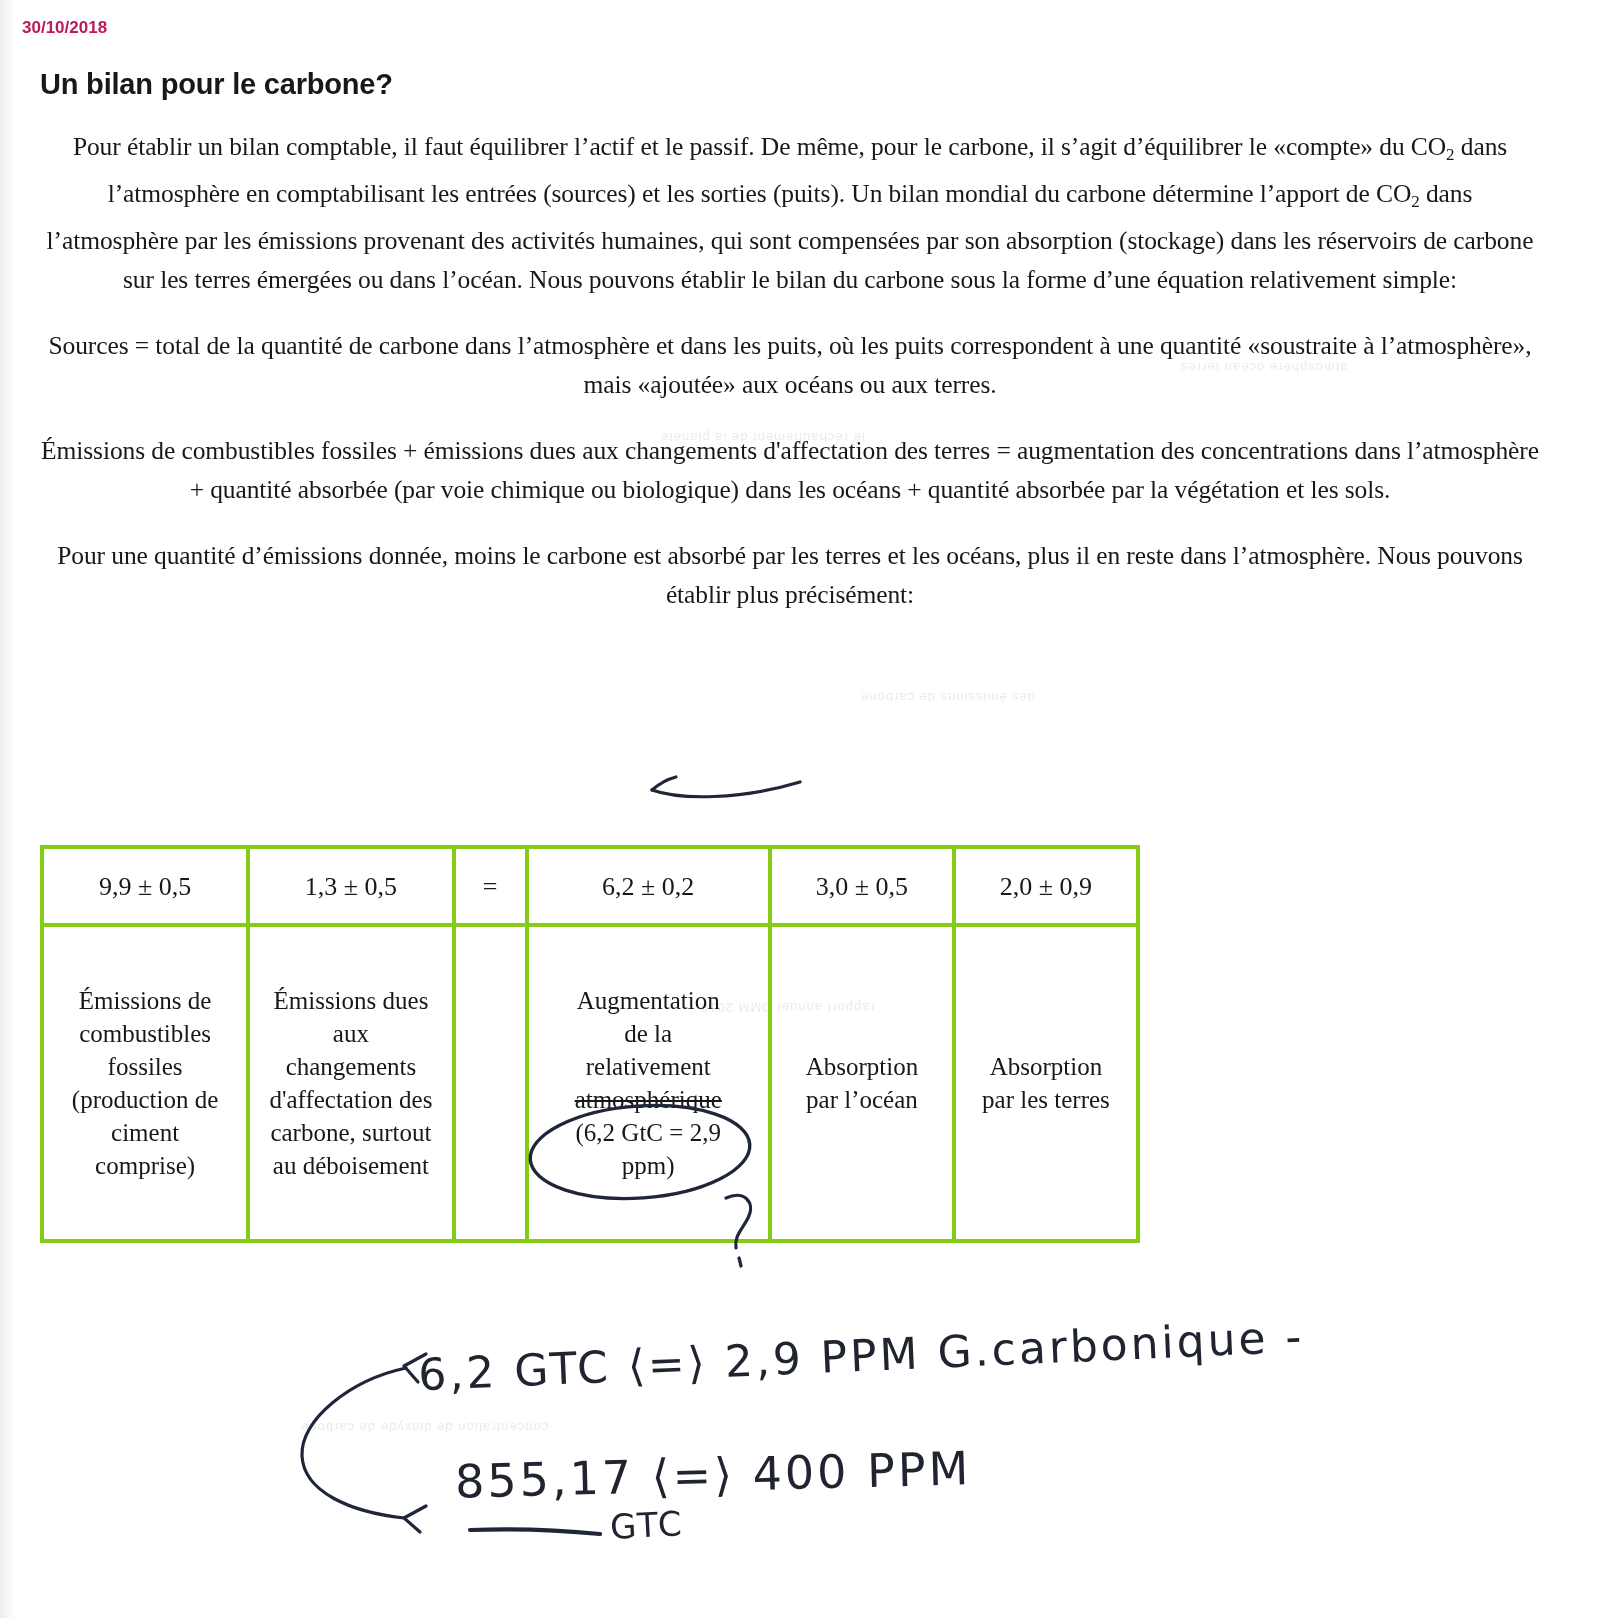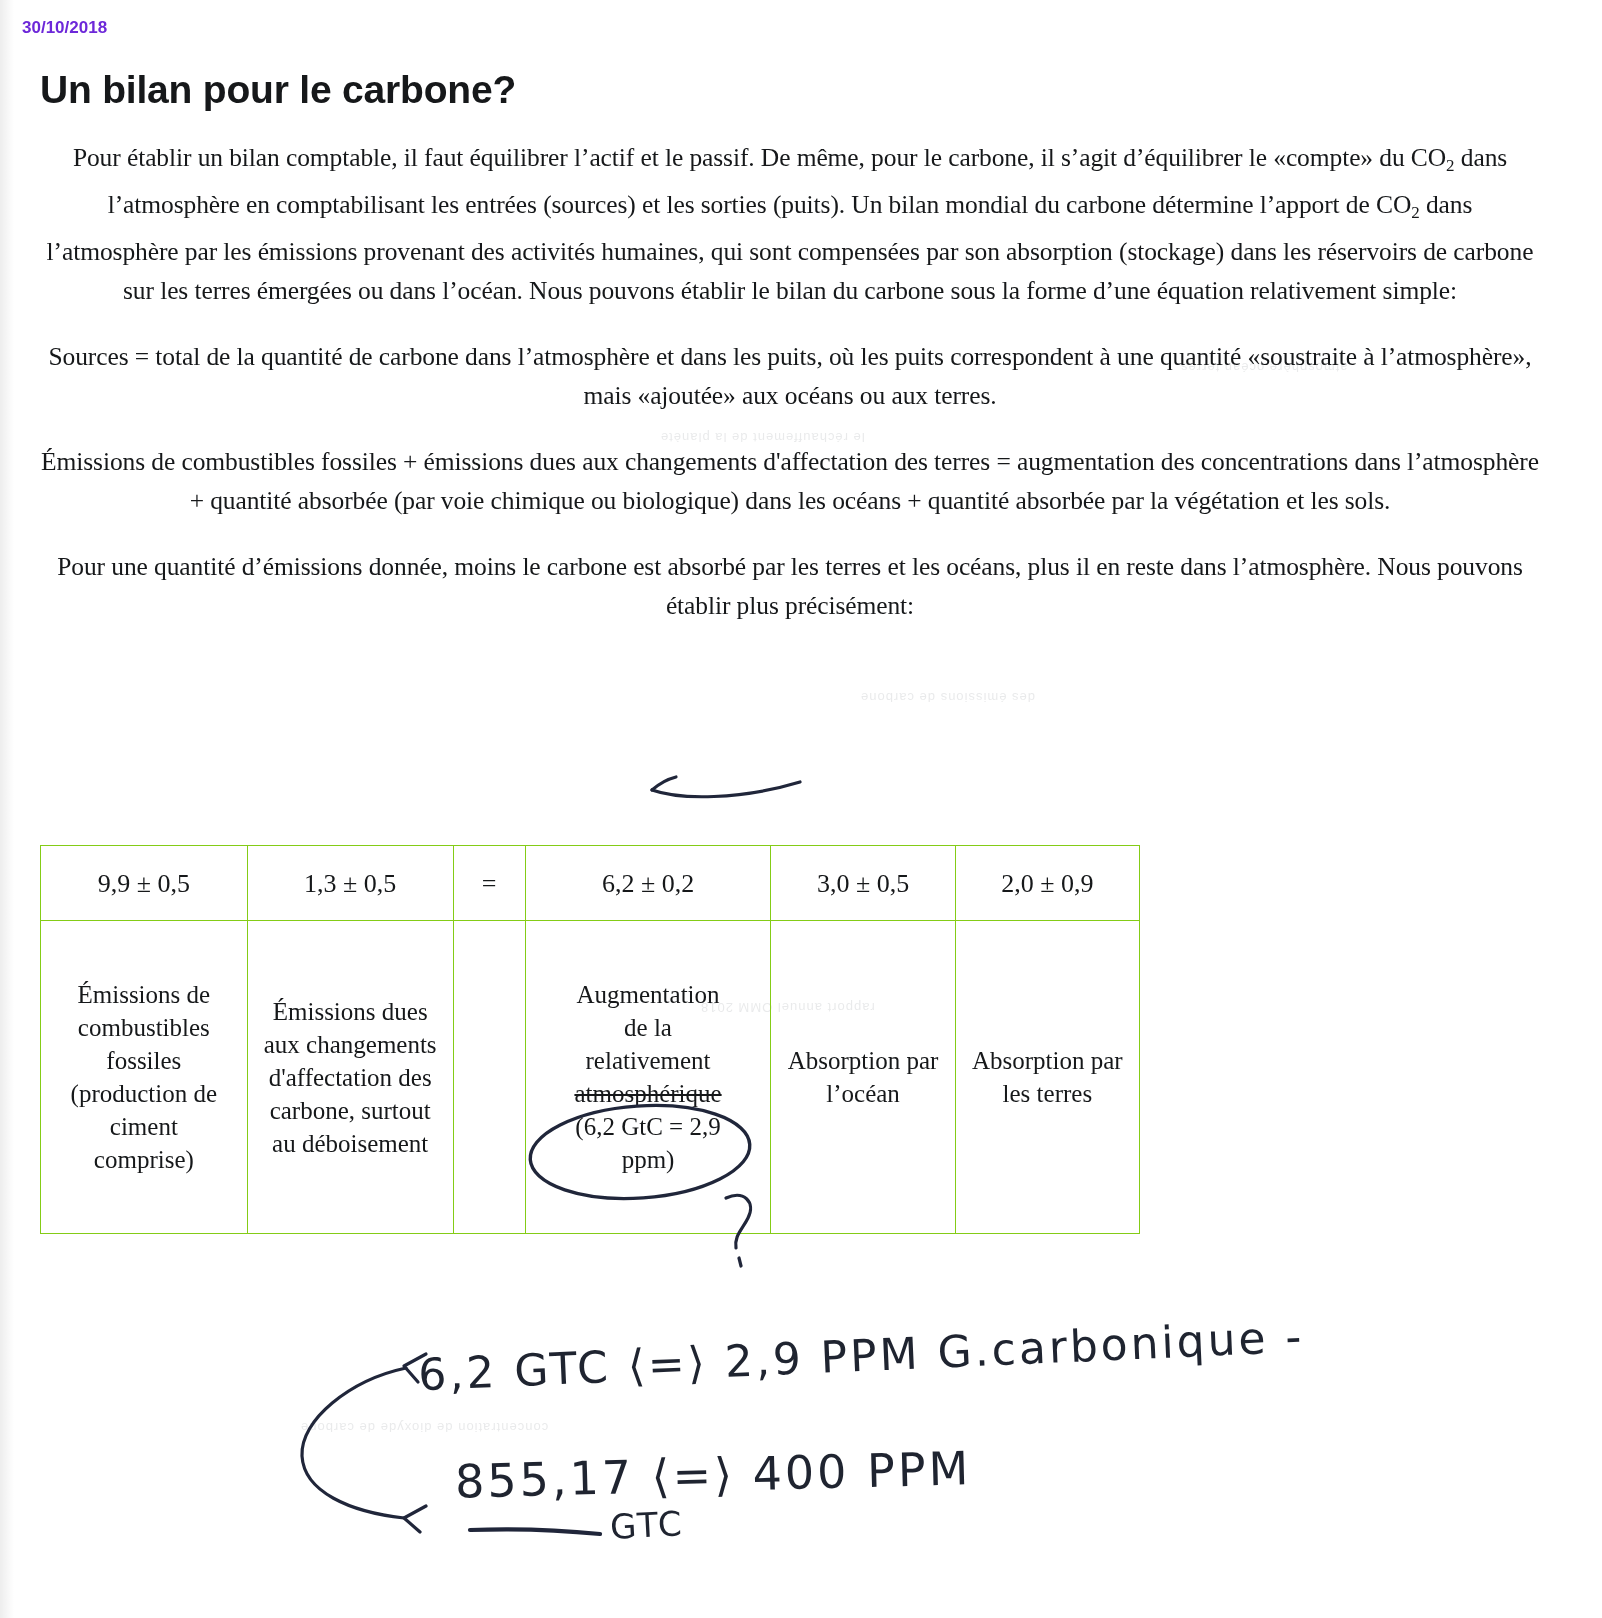--- a/index.html
+++ b/index.html
@@ -19,21 +19,21 @@
   
   .page-header {
     position: absolute;
     top: 18px;
     left: 0;
     width: 100%;
     height: 24px;
     font-family: "Liberation Sans", sans-serif;
     font-size: 17px;
     font-weight: bold;
-    color: #6d28d9;
+    color: #be185d;
   }
   .page-header .hdr-date {
     position: absolute;
     left: 22px;
     top: 0;
     white-space: nowrap;
   }
   .page-header .hdr-title {
     position: absolute;
     left: 455px;
@@ -43,21 +43,21 @@
 
   
   .content {
     position: absolute;
     left: 40px;
     top: 68px;
     width: 1500px;
   }
   h1.doc-title {
     font-family: "Liberation Sans", sans-serif;
-    font-size: 39px;
+    font-size: 29px;
     font-weight: bold;
     margin: 0 0 26px 0;
     letter-spacing: -0.2px;
   }
   p.para {
     font-size: 25.5px;
     line-height: 39px;
     margin: 0 0 27px 0;
     text-align: center;
     letter-spacing: -0.1px;
@@ -73,21 +73,21 @@
   
   .carbon-table {
     position: absolute;
     left: 40px;
     top: 845px;
     width: 1100px;
     border-collapse: collapse;
     font-size: 25px;
   }
   .carbon-table td {
-    border: 1px solid #84cc16;
+    border: 4px solid #84cc16;
     text-align: center;
     vertical-align: middle;
     line-height: 33px;
     padding: 6px 16px;
   }
   .carbon-table tr.values td {
     height: 62px;
     font-size: 26px;
     vertical-align: middle;
   }

